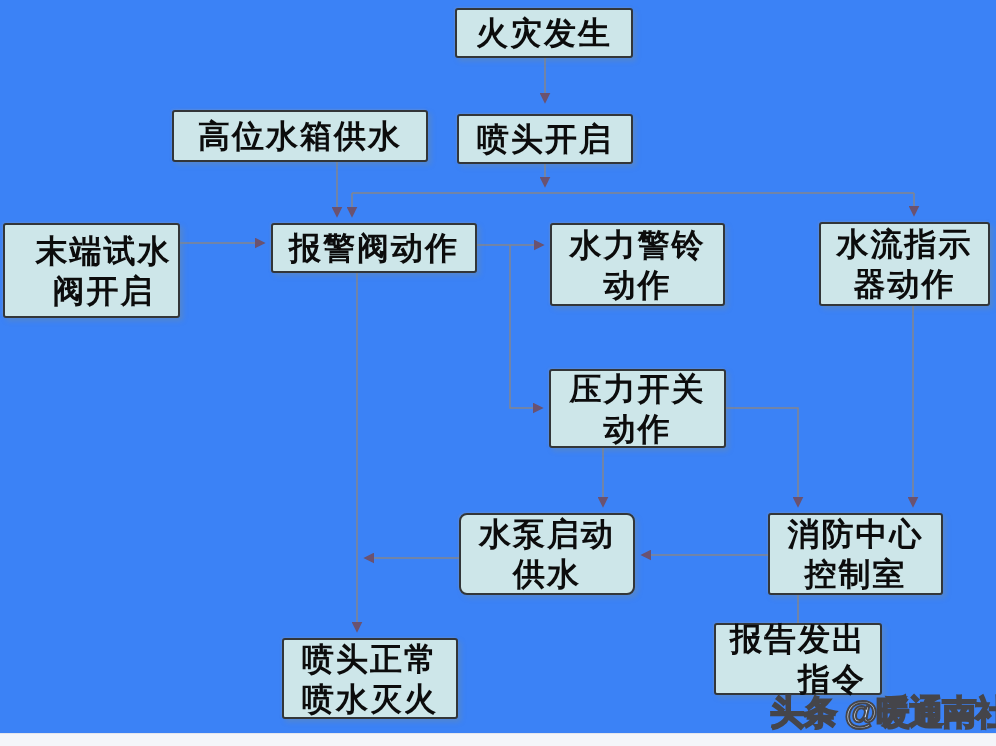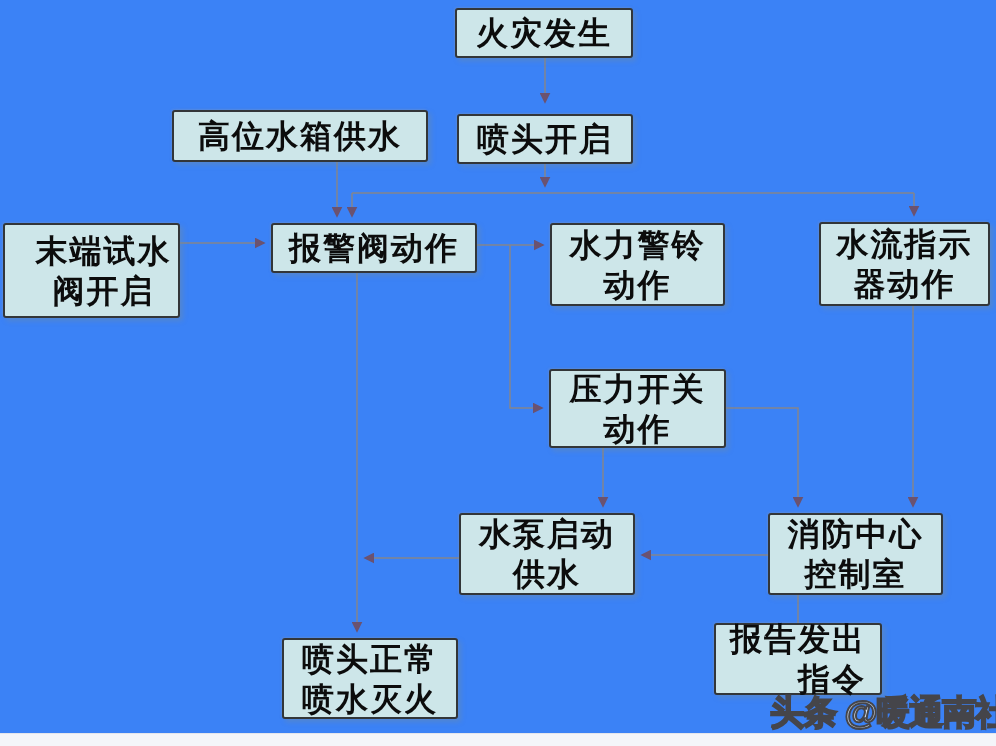--- a/index.html
+++ b/index.html
@@ -117,21 +117,21 @@
   <div class="node" style="left:819px; top:222px; width:171px; height:84px;">
     <span>水流指示
 器动作</span>
   </div>
 
   <div class="node" style="left:549px; top:369px; width:177px; height:79px;">
     <span>压力开关
 动作</span>
   </div>
 
-  <div class="node" style="left:459px; top:513px; width:176px; height:82px;">
+  <div class="node" style="left:459px; top:513px; width:176px; height:82px;border-radius:8px;">
     <span>水泵启动
 供水</span>
   </div>
 
   <div class="node" style="left:768px; top:513px; width:175px; height:82px;">
     <span>消防中心
 控制室</span>
   </div>
 
   <div class="node" style="left:282px; top:638px; width:176px; height:81px;">

